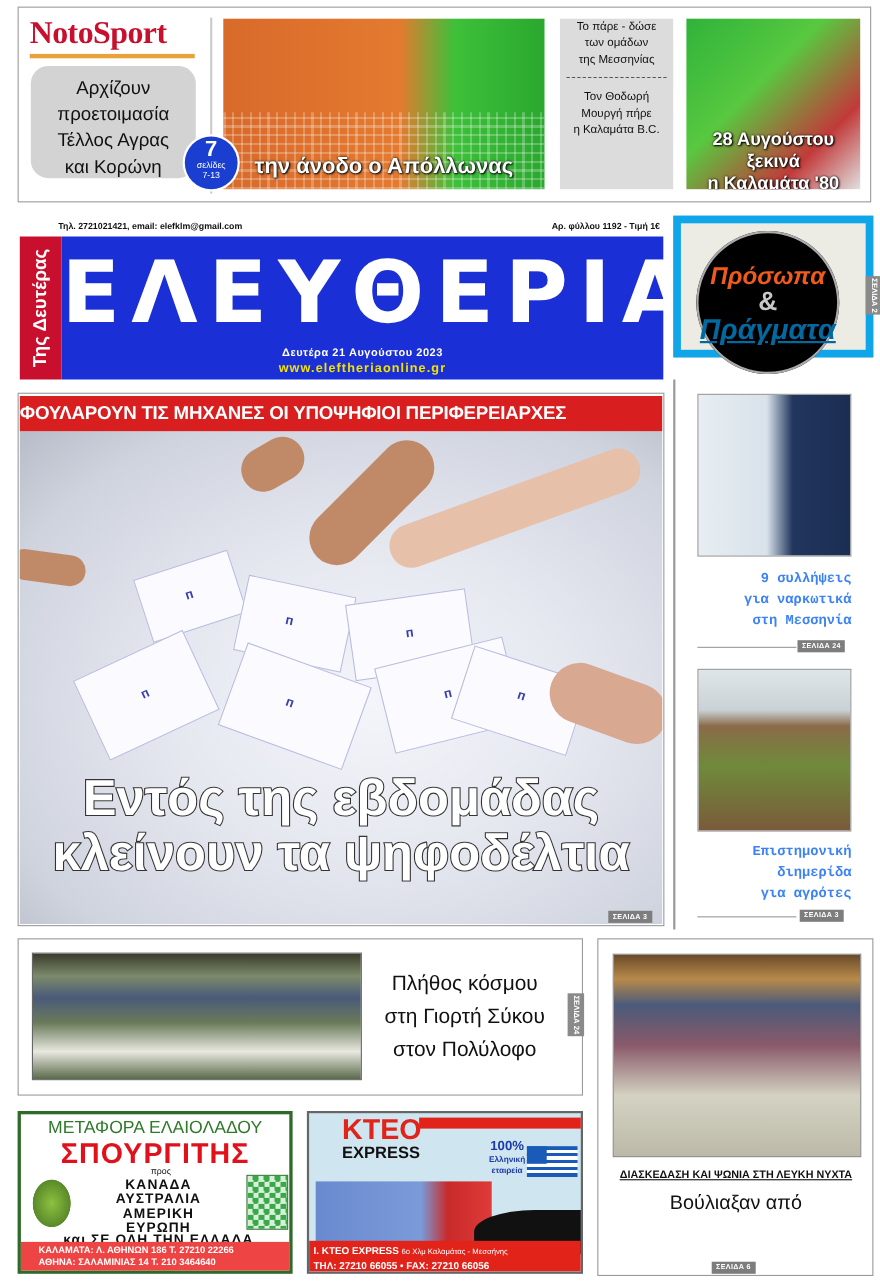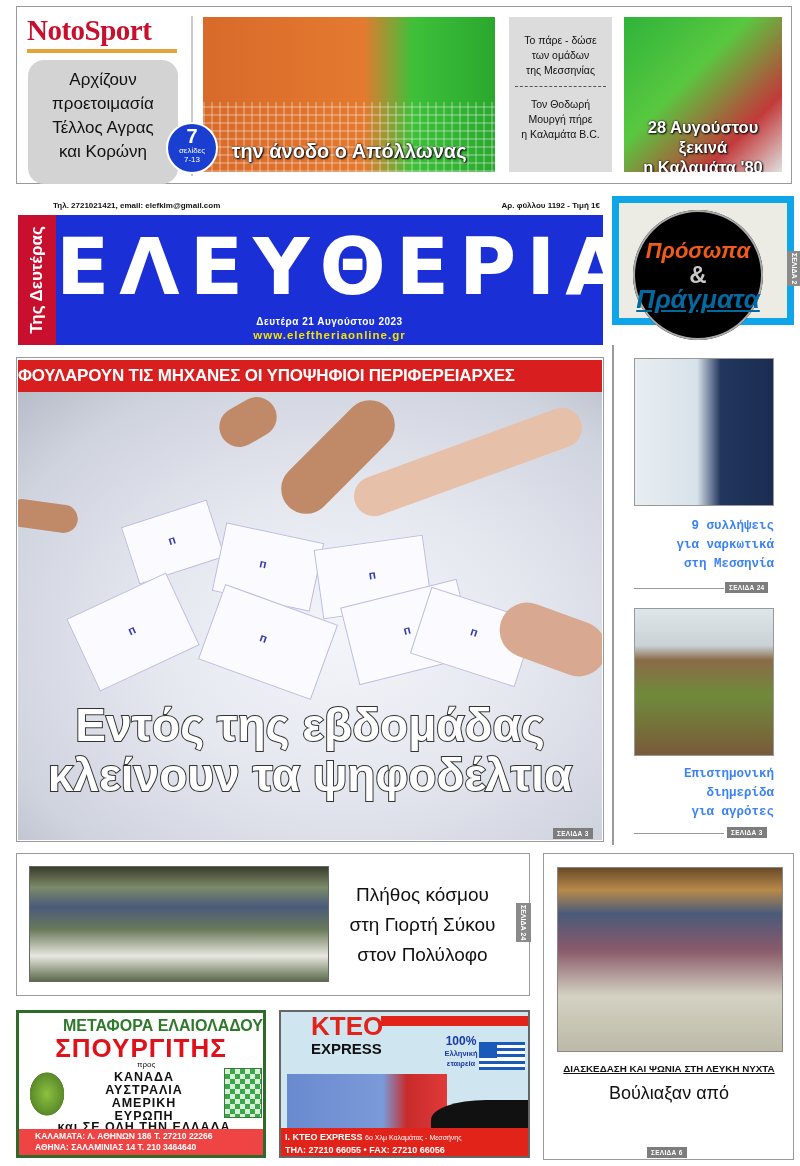--- a/index.html
+++ b/index.html
@@ -4,30 +4,30 @@
 <style>
   * { box-sizing: border-box; margin: 0; padding: 0; }
   body { width: 800px; height: 1166px; background: #ffffff; font-family: "Liberation Sans", sans-serif; position: relative; overflow: hidden; }
   .abs { position: absolute; }
 
   
   .sport-strip { left: 16px; top: 6px; width: 776px; height: 178px; border: 1px solid #9a9a9a; background: #fff; }
   .noto-logo { left: 27px; top: 14px; width: 150px; height: 42px; }
   .noto-logo .txt { font-family: "Liberation Serif", serif; font-weight: bold; font-size: 29px; color: #c8102e; letter-spacing: -0.5px; }
   .noto-logo .bar { height: 4px; background: #e8a23a; margin-top: 2px; }
-  .noto-box { left: 28px; top: 60px; width: 150px; height: 124px; background: #d3d3d3; border-radius: 16px; text-align: center; padding-top: 8px; }
+  .noto-box { left: 28px; top: 60px; width: 150px; height: 102px; background: #d3d3d3; border-radius: 16px; text-align: center; padding-top: 8px; }
   .noto-box div { font-size: 17px; line-height: 24px; color: #111; }
   .divider-v { left: 191px; top: 16px; width: 2px; height: 160px; background: #ccc; }
   .volley1 { left: 203px; top: 17px; width: 292px; height: 155px; background: linear-gradient(90deg,#d86a2a 0%,#e47a30 55%,#3ec03a 72%,#2aa82e 100%); overflow: hidden; }
   .volley1 .net { position:absolute; left:0; right:0; top:85px; height:70px; background: repeating-linear-gradient(90deg, rgba(255,255,255,0.25) 0 2px, transparent 2px 8px), repeating-linear-gradient(0deg, rgba(255,255,255,0.25) 0 2px, transparent 2px 8px); }
   .volley1 .cap { position:absolute; left:0; right:0; bottom:8px; text-align:center; color:#fff; font-size:20px; font-weight:bold; line-height:25px; text-shadow: 0 0 2px #000, 1px 1px 2px #000; }
   .badge7 { left: 168px; top: 124px; width: 48px; height: 48px; background: #1a3fd0; border-radius: 50%; color: #fff; text-align: center; box-shadow: 0 0 0 2px #fff; }
   .badge7 .n { font-size: 20px; font-weight: bold; line-height: 20px; margin-top: 2px; }
   .badge7 .s { font-size: 8px; line-height: 9px; }
-  .mid-box { left: 509px; top: 17px; width: 103px; height: 155px; background: #dcdcdc; text-align: center; font-size: 10.5px; color: #111; padding-top: 16px; line-height: 15px; }
+  .mid-box { left: 509px; top: 17px; width: 103px; height: 155px; background: #dcdcdc; text-align: center; font-size: 10.5px; color: #111; line-height: 15px; }
   .mid-box .dash { border-top: 1px dashed #555; margin: 8px 6px 10px; }
   .volley2 { left: 624px; top: 17px; width: 158px; height: 155px; background: linear-gradient(135deg,#2fb33a 0%,#58c840 40%,#c23a3a 75%,#e0e0e0 100%); overflow:hidden; }
   .volley2 .cap { position:absolute; left:0; right:0; top:100px; text-align:center; color:#fff; font-size:16.5px; font-weight:bold; line-height:20px; text-shadow: 0 0 2px #000, 1px 1px 2px #000; }
 
   
   .contact { left: 53px; top: 201px; font-size: 8px; font-weight: bold; color: #111; }
   .issue { left: 475px; top: 201px; font-size: 8px; font-weight: bold; color: #111; width: 125px; text-align: right; }
   .mast-red { left: 18px; top: 215px; width: 38px; height: 130px; background: #c8102e; }
   .mast-red span { position:absolute; left: 50%; top: 50%; transform: translate(-50%,-50%) rotate(-90deg); white-space: nowrap; color:#fff; font-weight:bold; font-size:17px; }
   .mast-blue { left: 56px; top: 215px; width: 547px; height: 130px; background: #1a2fd6; }
@@ -65,21 +65,21 @@
   .fig-photo { left: 29px; top: 866px; width: 300px; height: 116px; background: linear-gradient(180deg,#3a3d2c 0%,#7c8a6a 18%,#4a5a7a 35%,#6a7a5a 55%,#e8e8e0 78%,#5a6a4a 100%); border:1px solid #666; }
   .fig-text { left: 335px; top: 880px; width: 175px; text-align:center; font-size: 19px; color:#111; line-height: 30px; }
 
   .night-box { left: 543px; top: 853px; width: 251px; height: 307px; border: 1px solid #9a9a9a; }
   .night-photo { left: 557px; top: 867px; width: 226px; height: 185px; background: linear-gradient(180deg,#6a4a2a 0%,#b88a4a 12%,#4a5a7a 25%,#8a5a6a 45%,#d4d2c2 70%,#bcb9a8 100%); border:1px solid #888; }
   .night-kicker { left: 553px; top: 1063px; width: 232px; text-align:center; font-size: 9.8px; font-weight:bold; color:#111; text-decoration: underline; }
   .night-head { left: 553px; top: 1080px; width: 232px; text-align:center; font-size: 18px; color:#111; line-height: 27px; }
 
   
   .ad-oil { left: 16px; top: 1010px; width: 250px; height: 148px; border: 3px solid #2e6b28; background:#fff; }
-  .ad-oil .t1 { position:absolute; left:0; right:0; top: 4px; text-align:right; color:#2e7a2a; font-weight:bold; font-size: 16px; }
+  .ad-oil .t1 { position:absolute; left:0; right:0; top: 4px; text-align:center; color:#2e7a2a; font-weight:normal; font-size: 16px; }
   .ad-oil .t2 { position:absolute; left:0; right:0; top: 20px; text-align:center; color:#e0111a; font-weight:bold; font-size: 26px; letter-spacing:1px; }
   .ad-oil .pros { position:absolute; left:118px; top: 47px; font-size: 8px; color:#111; }
   .ad-oil .dest { position:absolute; left: 40px; width: 170px; text-align:center; font-weight:bold; font-size: 12.5px; color:#111; letter-spacing:1px; }
   .ad-oil .foot { position:absolute; left:0; right:0; bottom: 0; height: 26px; background:#ef4444; color:#fff; font-weight:bold; font-size: 8.5px; padding: 2px 0 0 16px; line-height: 11px; }
   .ad-oil .leaf { position:absolute; left: 8px; top: 56px; width: 40px; height: 50px; background: radial-gradient(ellipse at 50% 50%, #8dc040 0%, #5a8a2a 60%, transparent 62%); }
   .ad-oil .can { position:absolute; left: 205px; top: 55px; width: 38px; height: 50px; background: repeating-conic-gradient(#3aa84a 0 25%, #d8f0d8 0 50%) 0 0/10px 10px; border:1px solid #3a7a3a; }
 
   .ad-kteo { left: 279px; top: 1010px; width: 251px; height: 148px; border: 2px solid #666; background: #cfe6f0; overflow:hidden; }
   .ad-kteo .logo1 { position:absolute; left: 30px; top: 0px; color:#e2231a; font-weight:bold; font-size: 26px; line-height: 28px; }
   .ad-kteo .logo2 { position:absolute; left: 30px; top: 28px; color:#111; font-weight:bold; font-size: 15px; }

